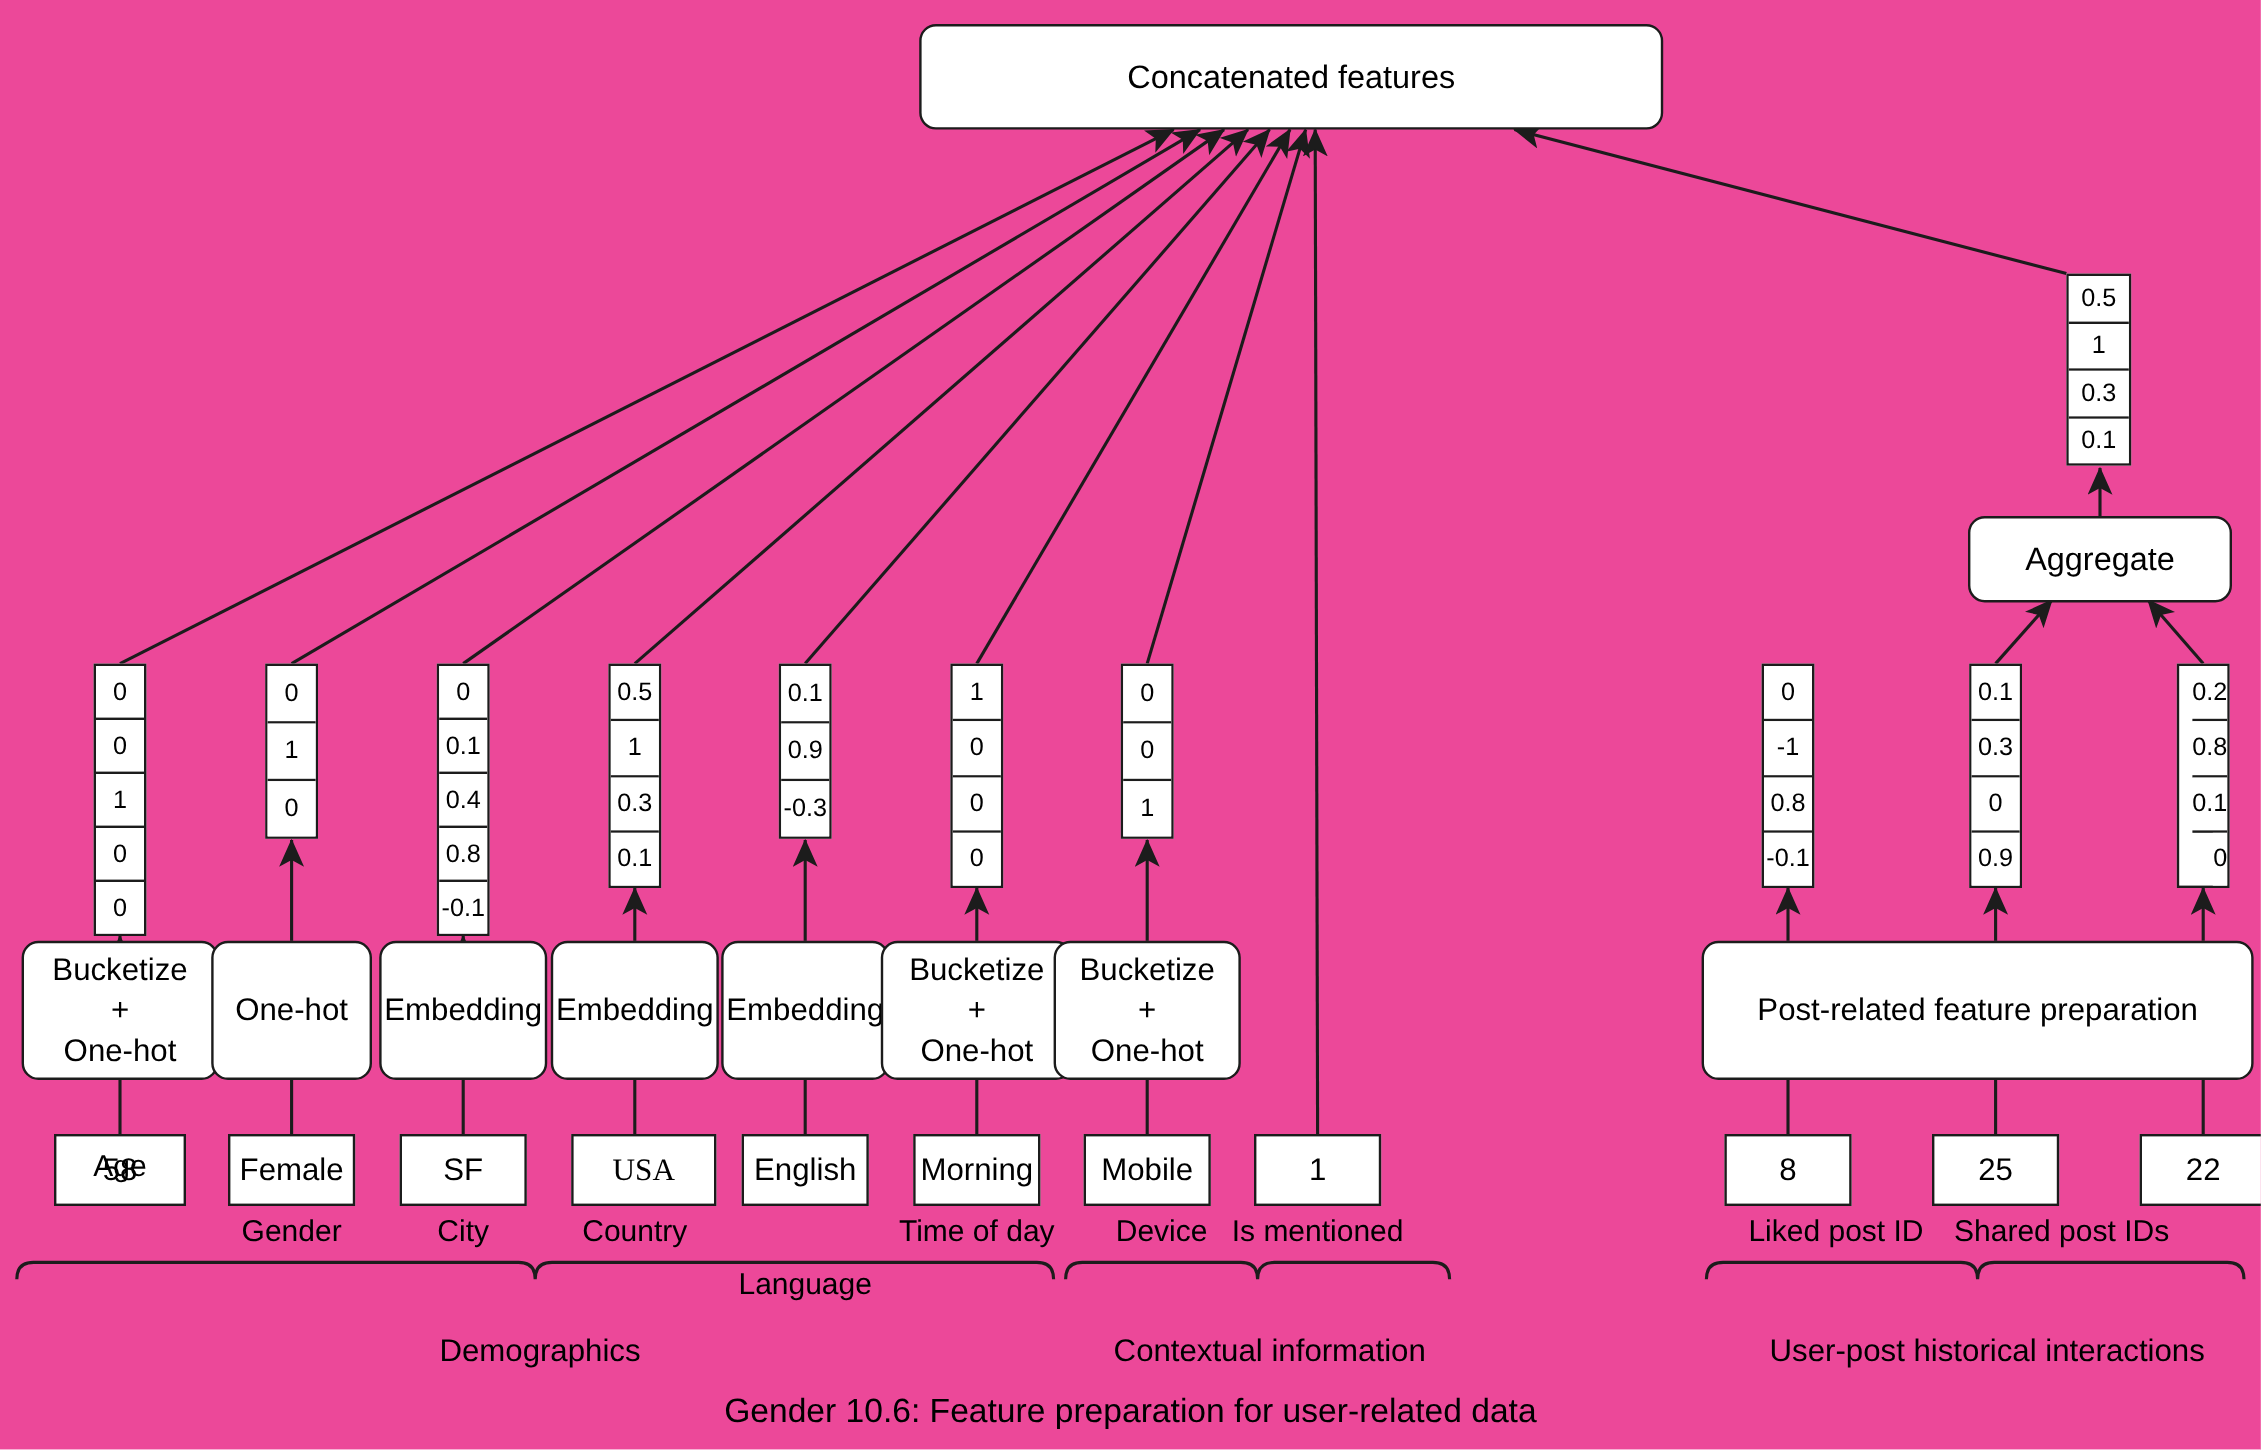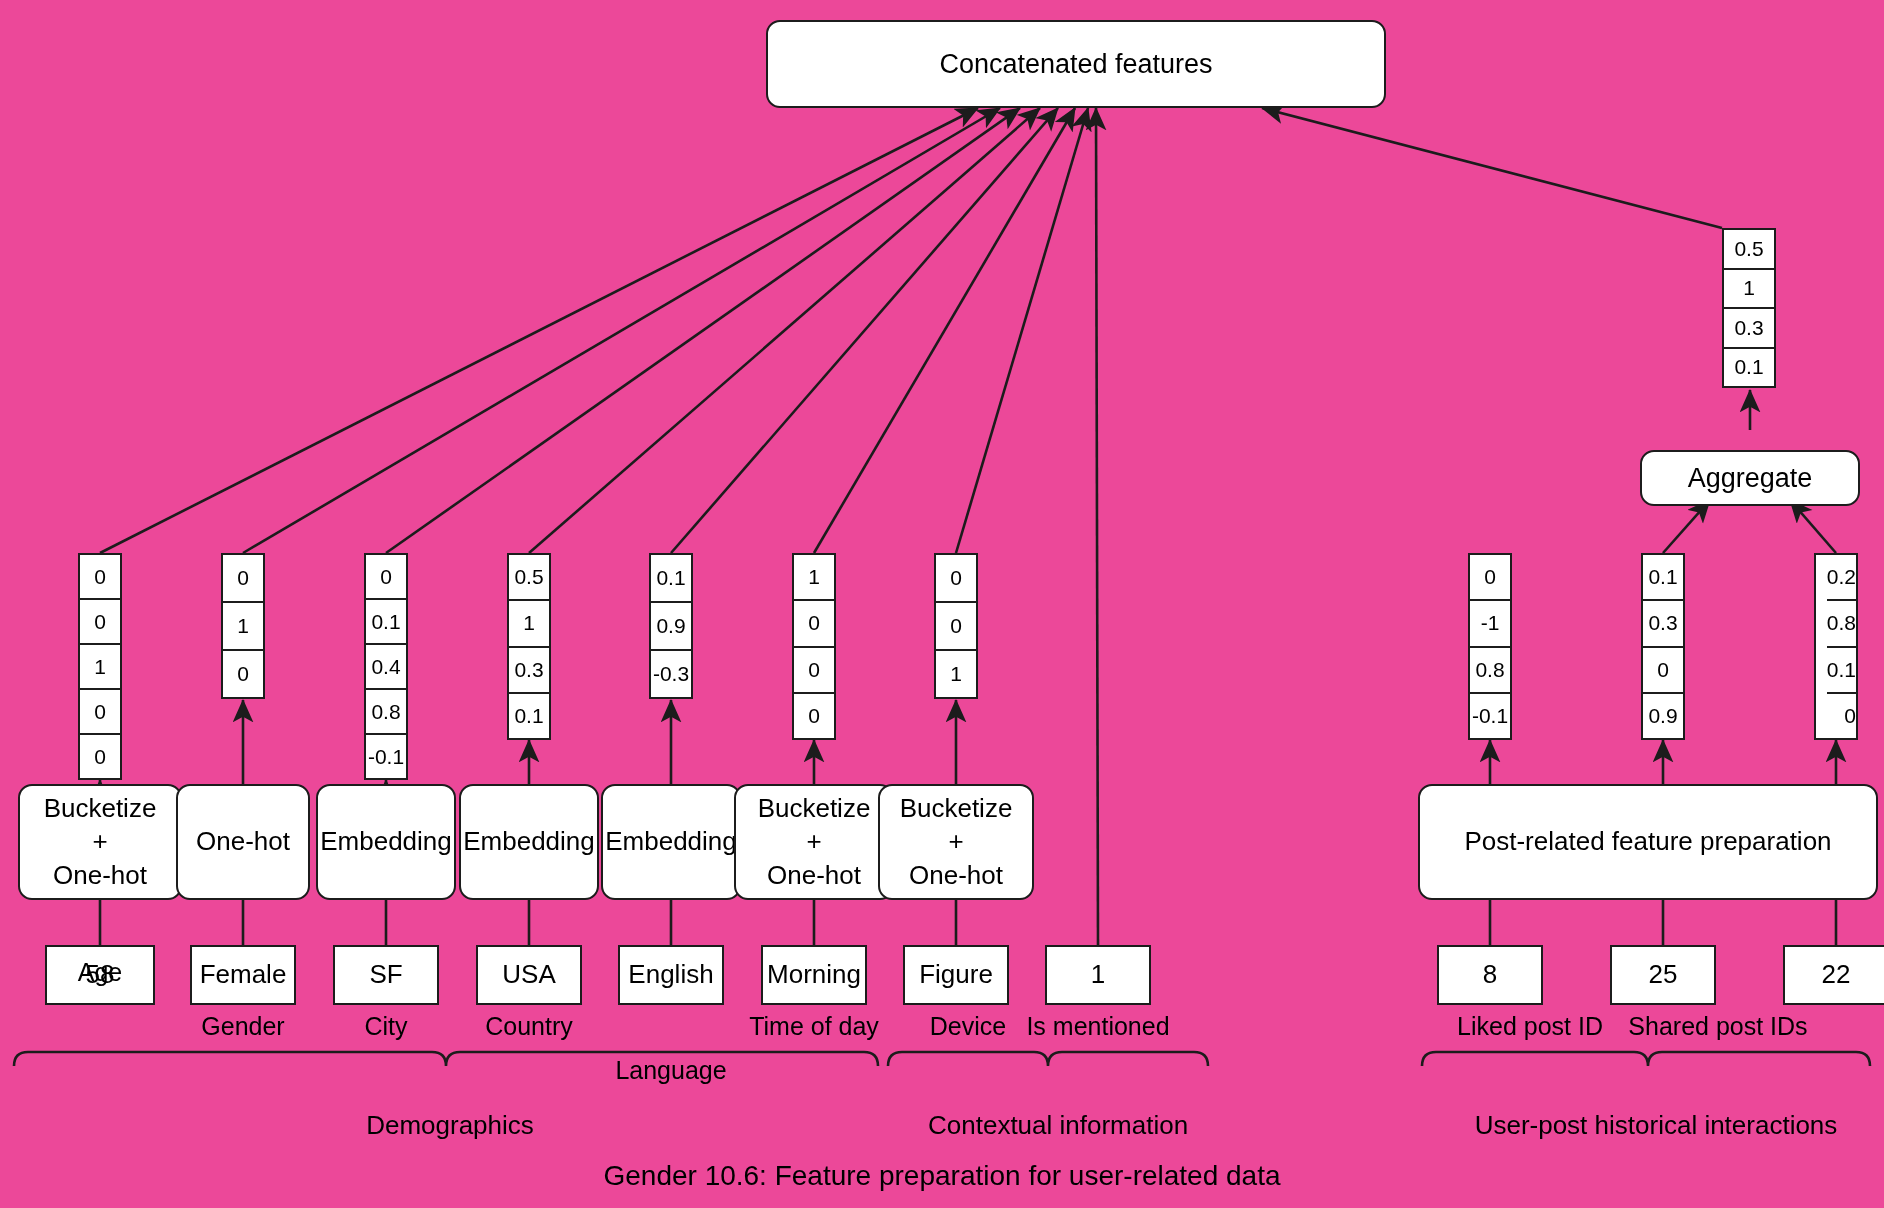--- a/index.html
+++ b/index.html
@@ -160,21 +160,21 @@
     <span>Concatenated features</span>
   </div>
 
   <div class="vec" style="left:1722px; top:228px; width:54px; height:160px;">
     <div class="cell">0.5</div>
     <div class="cell">1</div>
     <div class="cell">0.3</div>
     <div class="cell">0.1</div>
   </div>
 
-  <div class="node rounded agg-box" style="left:1640px; top:430px; width:220px; height:56px;margin-top:20px;">
+  <div class="node rounded agg-box" style="left:1640px; top:430px; width:220px; height:72px;">
     <span>Aggregate</span>
   </div>
 
   <div class="node rounded proc-box" style="left:1418px; top:784px; width:460px; height:116px;">
     <span>Post-related feature preparation</span>
   </div>
 
   <div class="vec" style="left:78px; top:553px; width:44px; height:227px;">
     <div class="cell">0</div>
     <div class="cell">0</div>
@@ -222,21 +222,21 @@
 
   <div class="vec" style="left:507px; top:553px; width:44px; height:187px;">
     <div class="cell">0.5</div>
     <div class="cell">1</div>
     <div class="cell">0.3</div>
     <div class="cell">0.1</div>
   </div>
   <div class="node rounded proc-box" style="left:459px; top:784px; width:140px; height:116px;">
     <span>Embedding</span>
   </div>
-  <div class="node input-box" style="left:476px; top:945px; width:106px; height:60px;">
+  <div class="node input-box" style="left:476px; top:945px; width:121px; height:60px;font-family:Liberation Serif, serif;">
     <span>USA</span>
   </div>
   <div class="field-label" style="left:449px; top:1012px; width:160px;">Country</div>
 
   <div class="vec" style="left:649px; top:553px; width:44px; height:146px;">
     <div class="cell">0.1</div>
     <div class="cell">0.9</div>
     <div class="cell">-0.3</div>
   </div>
   <div class="node rounded proc-box" style="left:601px; top:784px; width:140px; height:116px;">
@@ -267,21 +267,21 @@
     <div class="cell">0</div>
     <div class="cell">0</div>
     <div class="cell">1</div>
   </div>
   <div class="node rounded proc-box" style="left:878px; top:784px; width:156px; height:116px; flex-direction:column;">
     <span>Bucketize</span>
     <span>+</span>
     <span>One-hot</span>
   </div>
   <div class="node input-box" style="left:903px; top:945px; width:106px; height:60px;">
-    <span>Figure</span>
+    <span>Mobile</span>
   </div>
   <div class="field-label" style="left:876px; top:1012px; width:160px;margin-left:12px;">Device</div>
 
   <div class="node input-box" style="left:1045px; top:945px; width:106px; height:60px;">
     <span>1</span>
   </div>
   <div class="field-label" style="left:1008px; top:1012px; width:180px;">Is mentioned</div>
 
   <div class="vec" style="left:1468px; top:553px; width:44px; height:187px;">
     <div class="cell">0</div>

